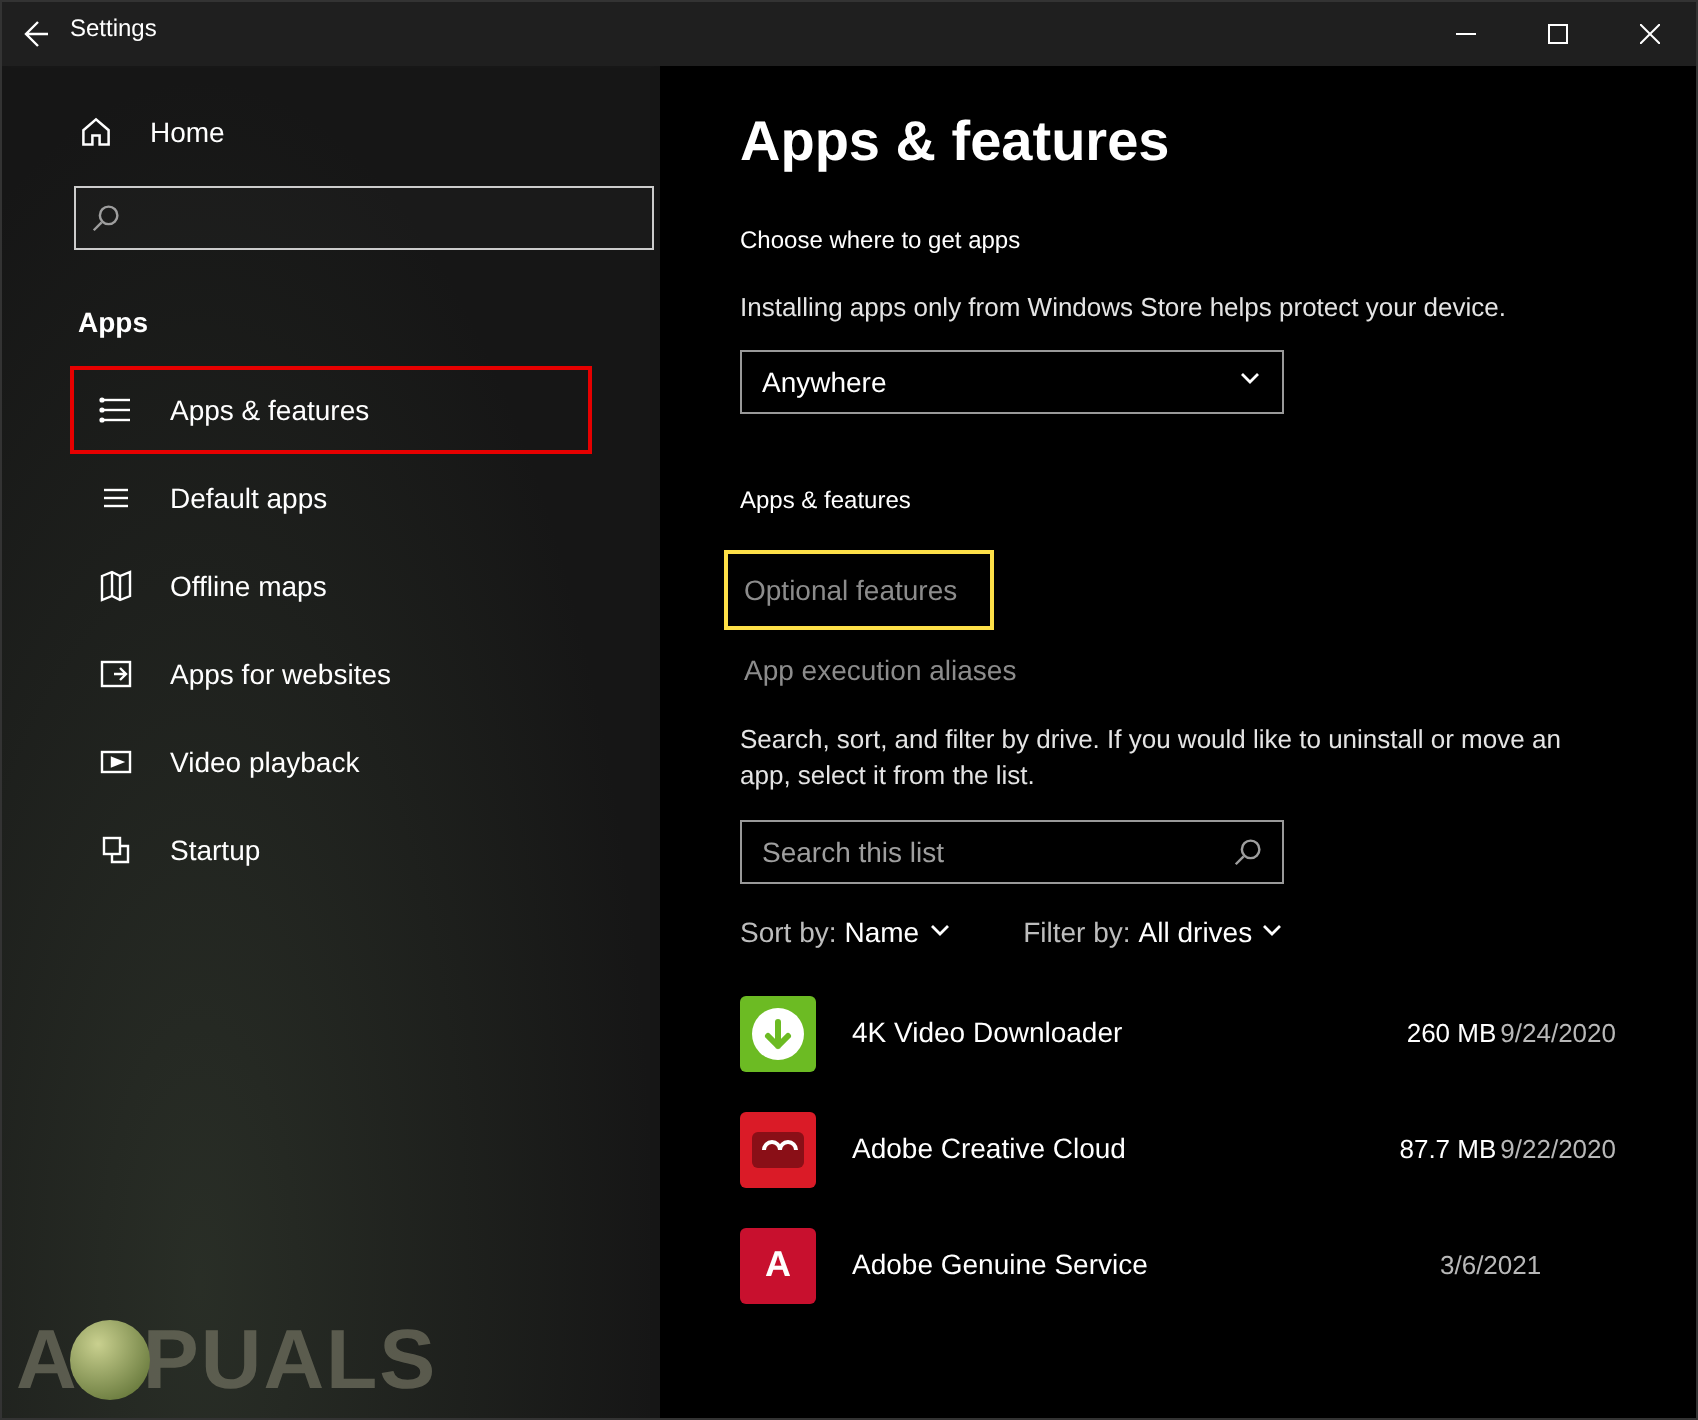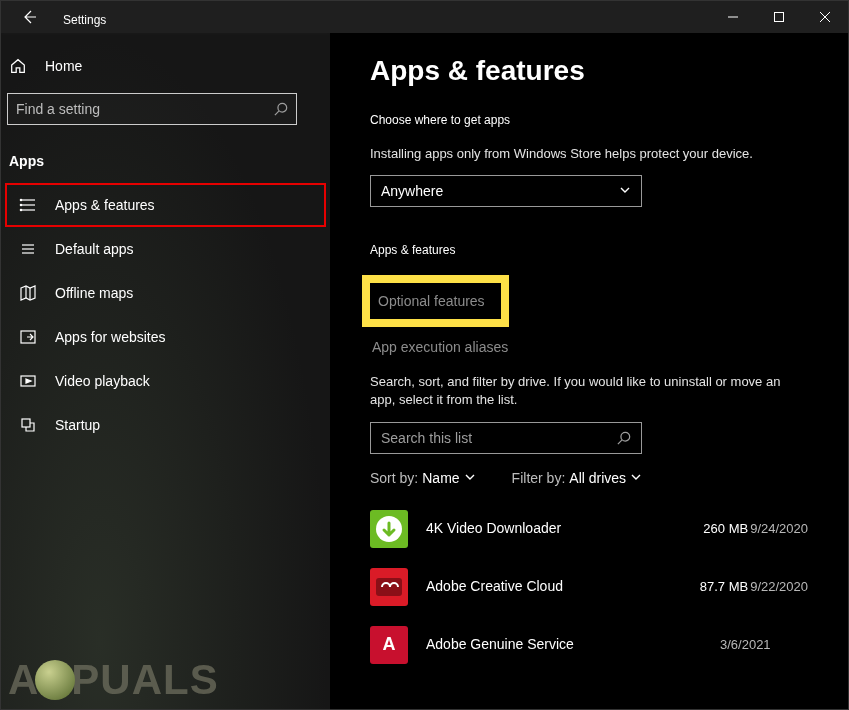--- a/index.html
+++ b/index.html
@@ -1,28 +1,28 @@
 <!DOCTYPE html>
 <html><head>
 <meta charset="utf-8">
 <style>
 *{box-sizing:border-box;margin:0;padding:0;font-family:"Segoe UI",-apple-system,sans-serif;-webkit-font-smoothing:antialiased}
 body{width:849px;height:710px;background:#000;overflow:hidden;position:relative}
 .window{width:849px;height:710px;display:flex;flex-direction:column;border:1px solid #333}
 .titlebar{height:32px;display:flex;align-items:center;background:#1f1f1f;position:relative}
-.titlebar-left{display:flex;align-items:flex-end;padding-left:18px;gap:24px}
+.titlebar-left{display:flex;align-items:flex-start;padding-left:6px;gap:8px}
 .back-btn{width:20px;height:20px;display:flex;align-items:center;justify-content:center;cursor:pointer;color:#fff}
 .titlebar-title{color:#fff;font-size:12px;font-weight:400}
 .win-controls{position:absolute;top:0;right:0;display:flex;height:32px}
 .win-btn{width:46px;height:32px;display:flex;align-items:center;justify-content:center;color:#fff;cursor:pointer}
 .win-btn svg{width:10px;height:10px}
 .body{flex:1;display:flex;overflow:hidden}
 .sidebar{width:329px;background:rgba(40,40,40,0.55);padding:18px 0 0 0;position:relative;backdrop-filter:blur(2px)}
 .sidebar::before{content:"";position:absolute;inset:0;background:radial-gradient(ellipse at 30% 90%, rgba(60,70,55,0.5), transparent 70%);pointer-events:none}
-.sidebar-inner{position:relative;padding:0 6px}
+.sidebar-inner{position:relative;padding:0 36px}
 .home-row{display:flex;align-items:center;gap:18px;padding:6px 2px 18px 2px;cursor:pointer}
 .home-icon{width:18px;height:18px;color:#fff}
 .home-label{color:#fff;font-size:14px}
 .search-box{width:290px;height:32px;border:1px solid #ccc;background:rgba(255,255,255,0.02);display:flex;align-items:center;padding:0 8px;margin-bottom:28px}
 .search-input{flex:1;background:transparent;border:none;outline:none;color:#fff;font-size:14px}
 .search-input::placeholder{color:#bdbdbd}
 .search-icon{width:14px;height:14px;color:#9e9e9e;transform:scaleX(-1)}
 .section-label{color:#fff;font-size:14px;font-weight:600;margin-bottom:14px;padding-left:2px}
 .nav-list{display:flex;flex-direction:column;gap:0}
 .nav-item{display:flex;align-items:center;gap:18px;height:44px;padding:0 12px;cursor:pointer;color:#fff}
@@ -30,21 +30,21 @@
 .nav-label{font-size:14px}
 .highlight-red{border:2px solid #e60000;margin:0 -2px}
 .main{flex:1;background:#000;padding:22px 40px 10px 40px;overflow-y:auto;color:#fff}
 .page-title{font-size:28px;font-weight:600;margin-bottom:26px}
 .sub-title{font-size:12px;font-weight:400;margin-bottom:18px}
 .desc{font-size:13px;color:#e4e4e4;margin-bottom:12px;line-height:1.4}
 .select-box{width:272px;height:32px;border:1px solid #999;display:flex;align-items:center;justify-content:space-between;padding:0 10px;cursor:pointer;margin-bottom:36px}
 .select-val{font-size:14px}
 .chevron-down{width:12px;height:12px}
 .link-row{font-size:14px;color:#8c8c8c;cursor:pointer;margin-bottom:12px;padding:6px 2px}
-.link-highlight{border:8px solid #fde047;display:inline-block;padding:10px 16px 10px 8px;margin-left:-8px;margin-bottom:6px}
+.link-highlight{border:2px solid #fde047;display:inline-block;padding:10px 16px 10px 8px;margin-left:-8px;margin-bottom:6px}
 .search-list{width:272px;height:32px;border:1px solid #999;display:flex;align-items:center;padding:0 10px;margin:12px 0 16px 0}
 .search-list input{flex:1;background:transparent;border:none;outline:none;color:#737373;font-size:14px}
 .search-list input::placeholder{color:#9e9e9e}
 .search-list-icon{width:14px;height:14px;color:#9e9e9e;transform:scaleX(-1)}
 .filters{display:flex;gap:36px;margin-bottom:14px;font-size:14px}
 .filter{display:flex;align-items:center;gap:4px;cursor:pointer}
 .filter-label{color:#bdbdbd}
 .filter-val{color:#fff}
 .app-list{display:flex;flex-direction:column}
 .app-row{display:flex;align-items:center;padding:10px 0;cursor:pointer}
@@ -99,21 +99,20 @@
         <div class="home-row">
           <span class="home-icon">
             <svg viewBox="0 0 20 20" fill="none" stroke="currentColor" stroke-width="1.4">
                 <path d="M3 9 L10 3 L17 9 V17 H12 V12 H8 V17 H3 Z"></path>
               </svg>
           </span>
           <span class="home-label">Home</span>
         </div>
 
         <div class="search-box">
-          <input class="search-input" placeholder="Find a setting" style="">
           <span class="search-icon">
             <svg viewBox="0 0 16 16" fill="none" stroke="currentColor" stroke-width="1.4">
                 <circle cx="6.5" cy="6.5" r="5"></circle>
                 <line x1="10.5" y1="10.5" x2="15" y2="15"></line>
               </svg>
           </span>
         </div>
 
         <div class="section-label">Apps</div>
 

